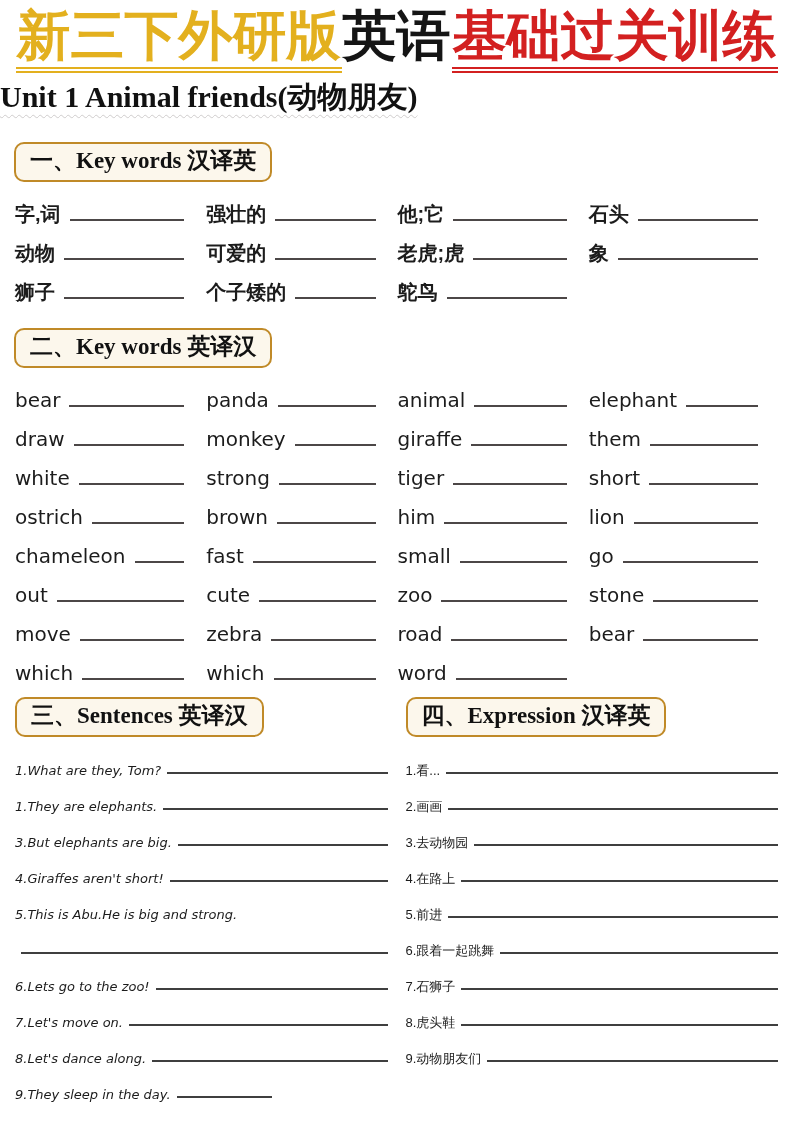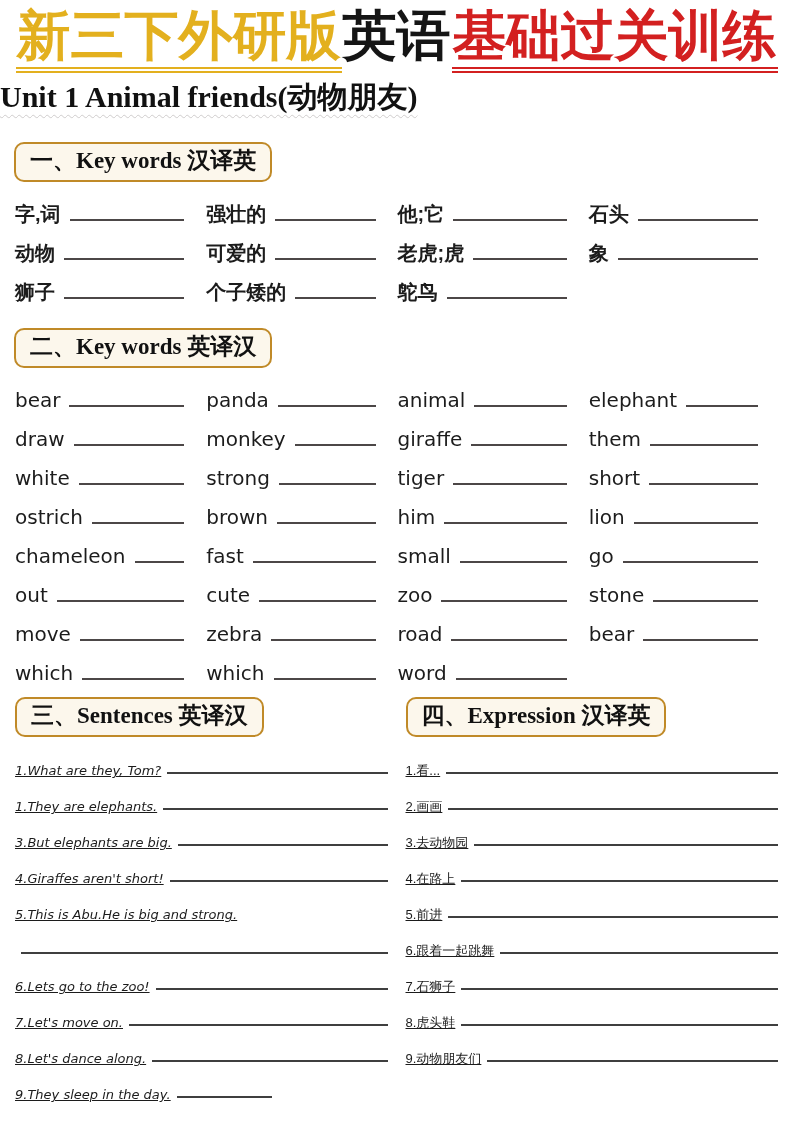--- a/index.html
+++ b/index.html
@@ -39,21 +39,21 @@
   .kcell{display:flex;align-items:flex-end;height:39px;padding-right:22px;}
   .klabel{font-size:20px;font-weight:600;white-space:nowrap;line-height:1.2;}
   .grid4.english .klabel{
     font-family:"DejaVu Sans", sans-serif;font-weight:500;
   }
   .kline{
     flex:1 1 auto;min-width:28px;border-bottom:2px solid #4c4747;margin:0 0 5px 9px;
   }
   
   .twocol{display:flex;margin:12px 13px 0 15px;}
-  .col{flex:1 1 0;min-width:0;text-decoration:underline;}
+  .col{flex:1 1 0;min-width:0;}
   .col.left{margin-right:16px;}
   .col .sec-header{margin:0 0 7px 0;}
   .srow{display:flex;align-items:flex-end;height:36px;}
   .stext{font-size:13px;white-space:nowrap;line-height:1.25;}
   .col.sentences .stext{font-family:"DejaVu Sans", sans-serif;font-style:italic;font-weight:500;}
   .col.expr .stext{font-weight:500;}
   .sline{flex:1 1 auto;border-bottom:2px solid #3f3f3f;margin:0 2px 6px 6px;min-width:10px;}
   .sline.short{flex:0 0 95px;}
 </style>
 </head>

